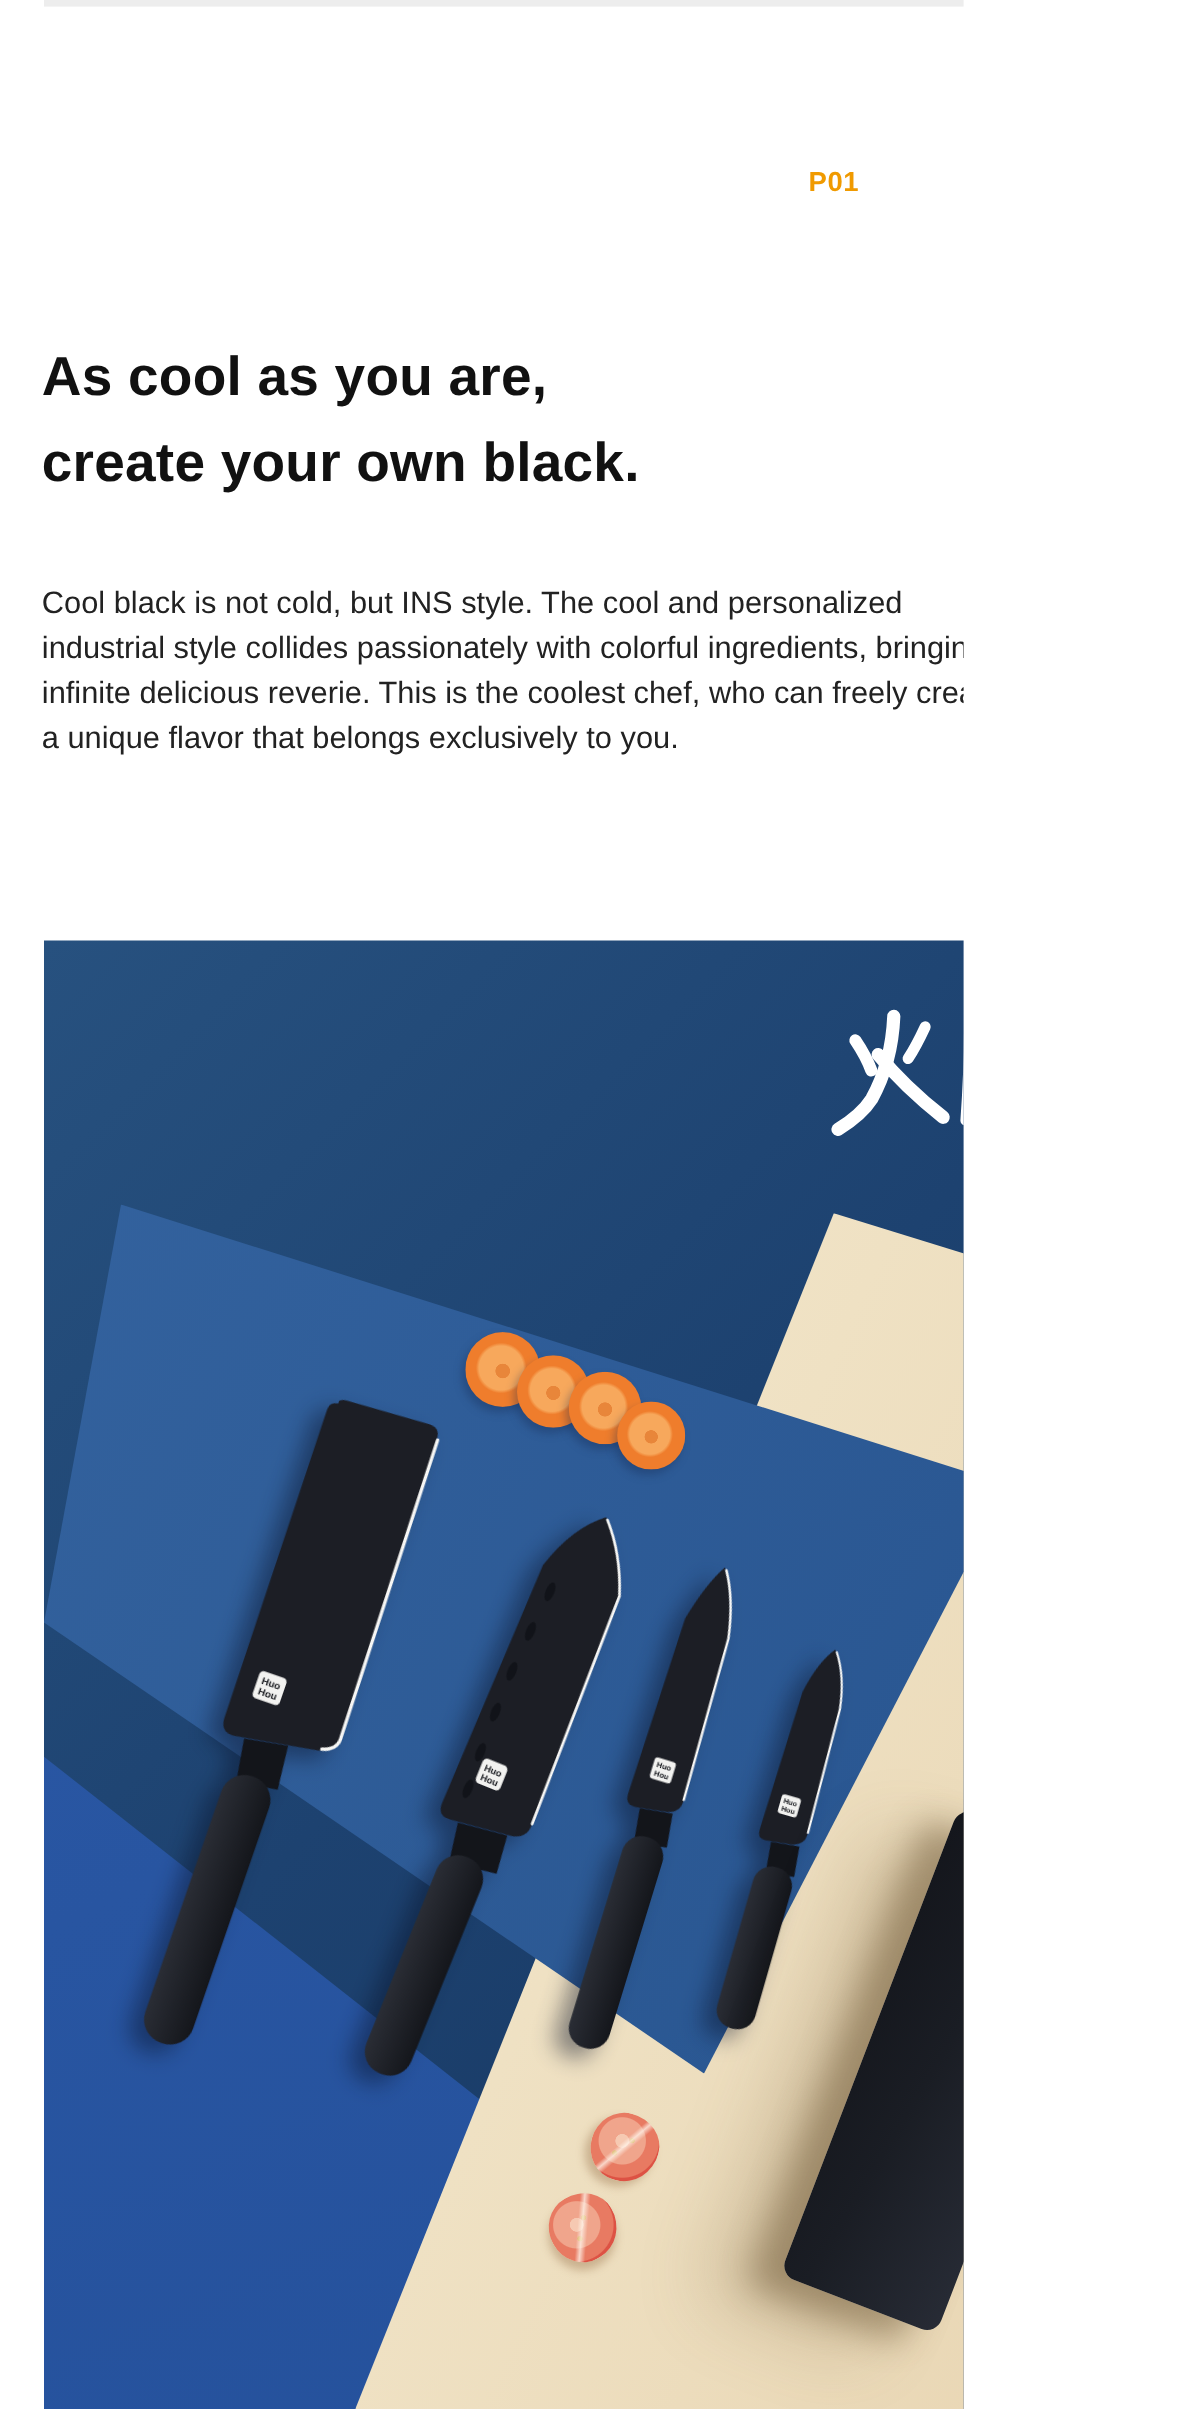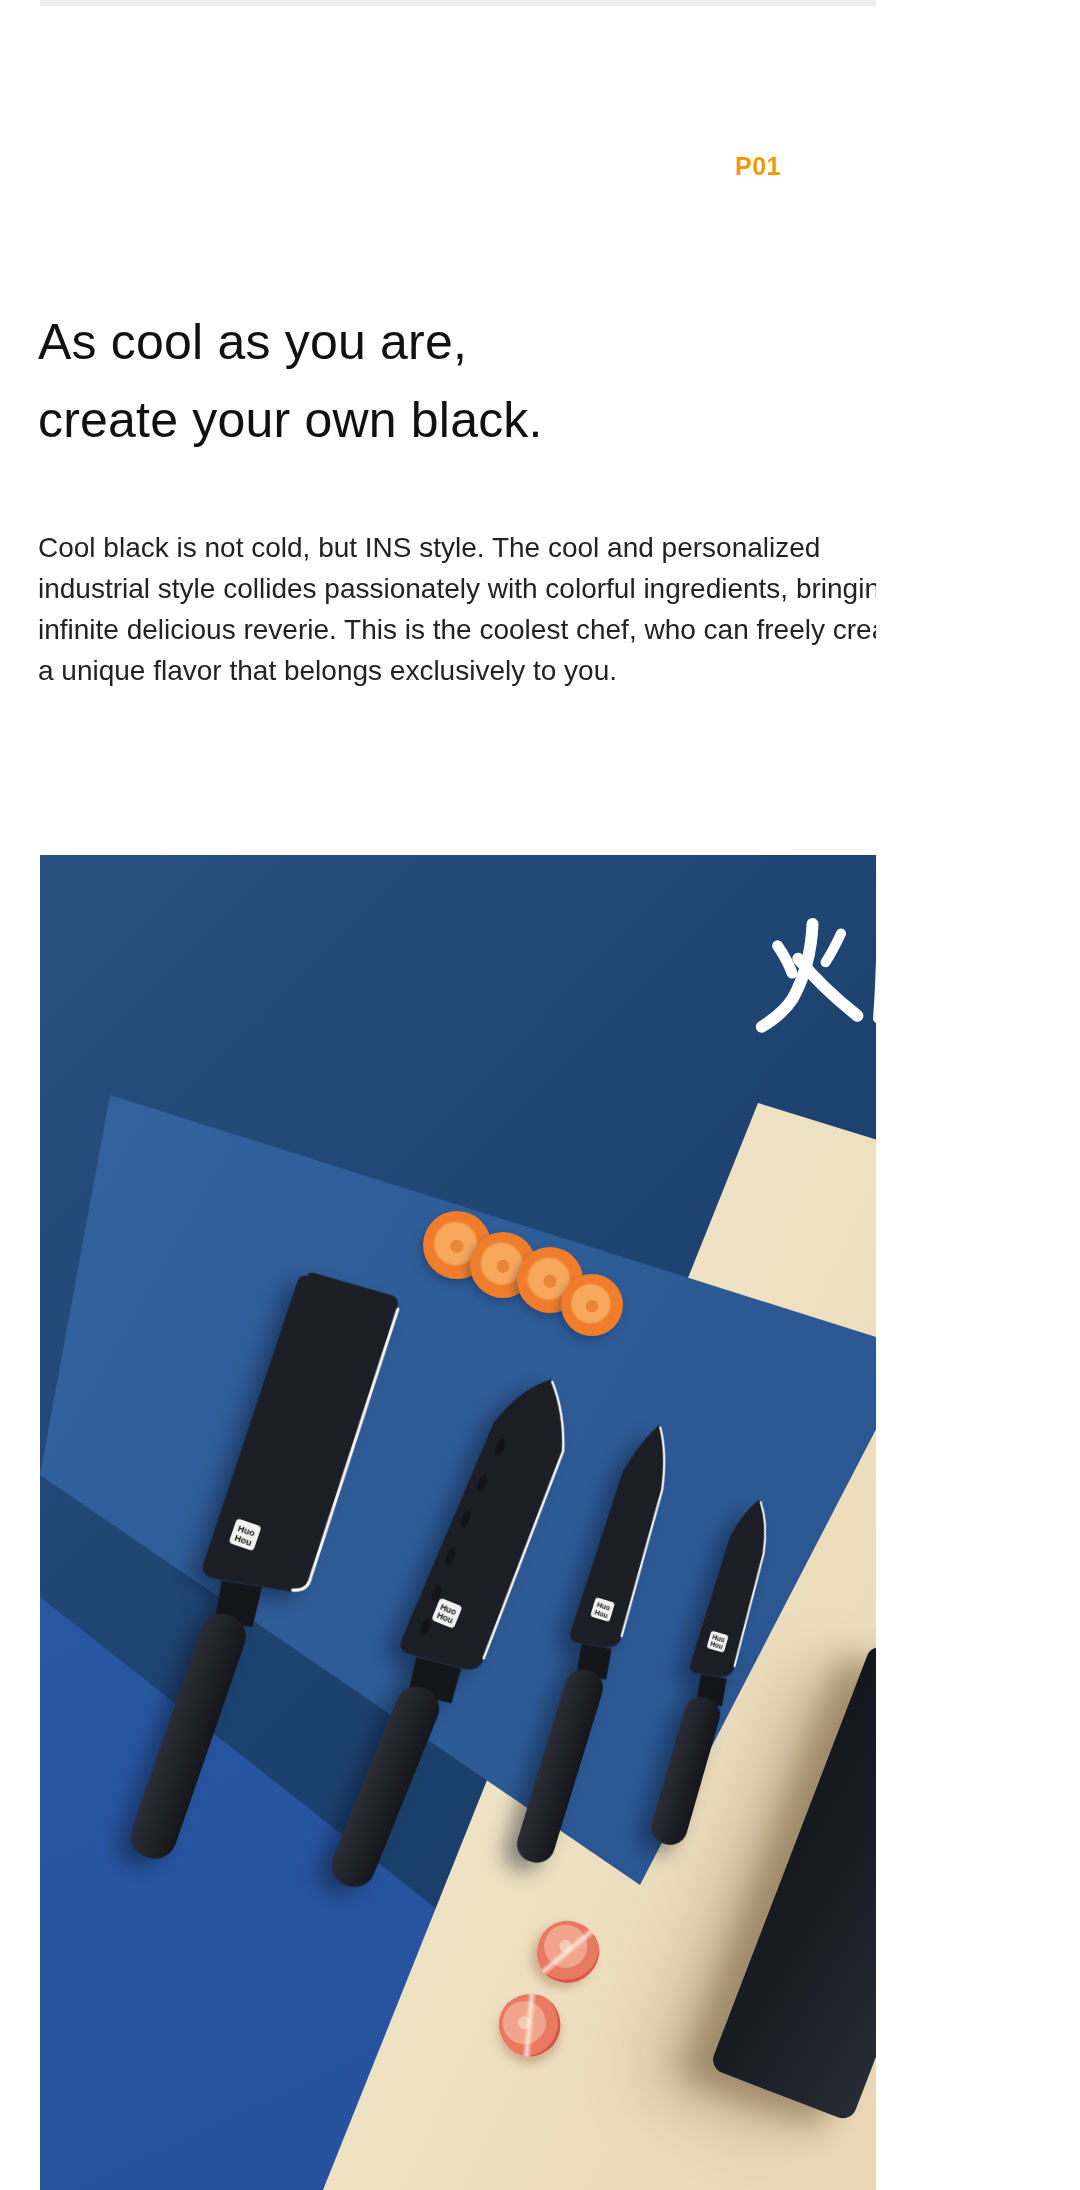--- a/index.html
+++ b/index.html
@@ -1,21 +1,21 @@
 <!DOCTYPE html>
 <html style="--accent: #F09A00; --ink: #111111; --body-text: #222222; --hairline: #EDEDED; --navy-1: #27517F; --navy-2: #1D4270; --navy-3: #16355E; --board-1: #34639F; --board-2: #2A5792; --royal-1: #2C5AA8; --royal-2: #24509A; --cream-1: #F6EBD2; --cream-2: #EFE1C3; --cream-3: #E8D5B2; --knife-black: #1B1D24; --knife-dark: #14161B; --edge-white: #F7F7F5; --carrot-1: #EF7D2C; --carrot-2: #F7A85C; --carrot-3: #E86F1E; --carrot-core: #E8863A; --tomato-1: #DD5244; --tomato-2: #F0A58C; --tomato-seed: #D9B05E; --block-1: #14161C; --block-2: #272B35;"><head>
 <meta charset="utf-8">
 <style>
   html,body{margin:0;padding:0;background:#ffffff;}
   #page{position:relative;width:876px;height:2190px;background:#ffffff;overflow:hidden;
         font-family:"Liberation Sans","DejaVu Sans",sans-serif;}
   .hairline{position:absolute;left:40px;top:0;width:1000px;height:6px;background:var(--hairline);}
   .page-label{position:absolute;top:152px;right:95px;font-size:25px;font-weight:bold;
               color:var(--accent);letter-spacing:.5px;}
-  .headline{position:absolute;left:38px;top:303px;font-size:50px;line-height:78px;font-weight:normal;
+  .headline{position:absolute;left:38px;top:303px;font-size:50px;line-height:78px;font-weight:bold;
             color:var(--ink);letter-spacing:.2px;}
   .body-copy{position:absolute;left:38px;top:527px;width:884px;font-size:28px;line-height:41px;
              color:var(--body-text);}
   
   .photo{position:absolute;left:40px;top:855px;width:1000px;height:1335px;overflow:hidden;
          background:linear-gradient(135deg,var(--navy-1) 0%,var(--navy-2) 45%,var(--navy-3) 100%);}
   .royal-sheet{position:absolute;inset:0;
          background:linear-gradient(155deg,var(--royal-1),var(--royal-2));
          clip-path:polygon(0px 742px,754px 1335px,0px 1335px);}
   .cream-sheet{position:absolute;inset:0;

